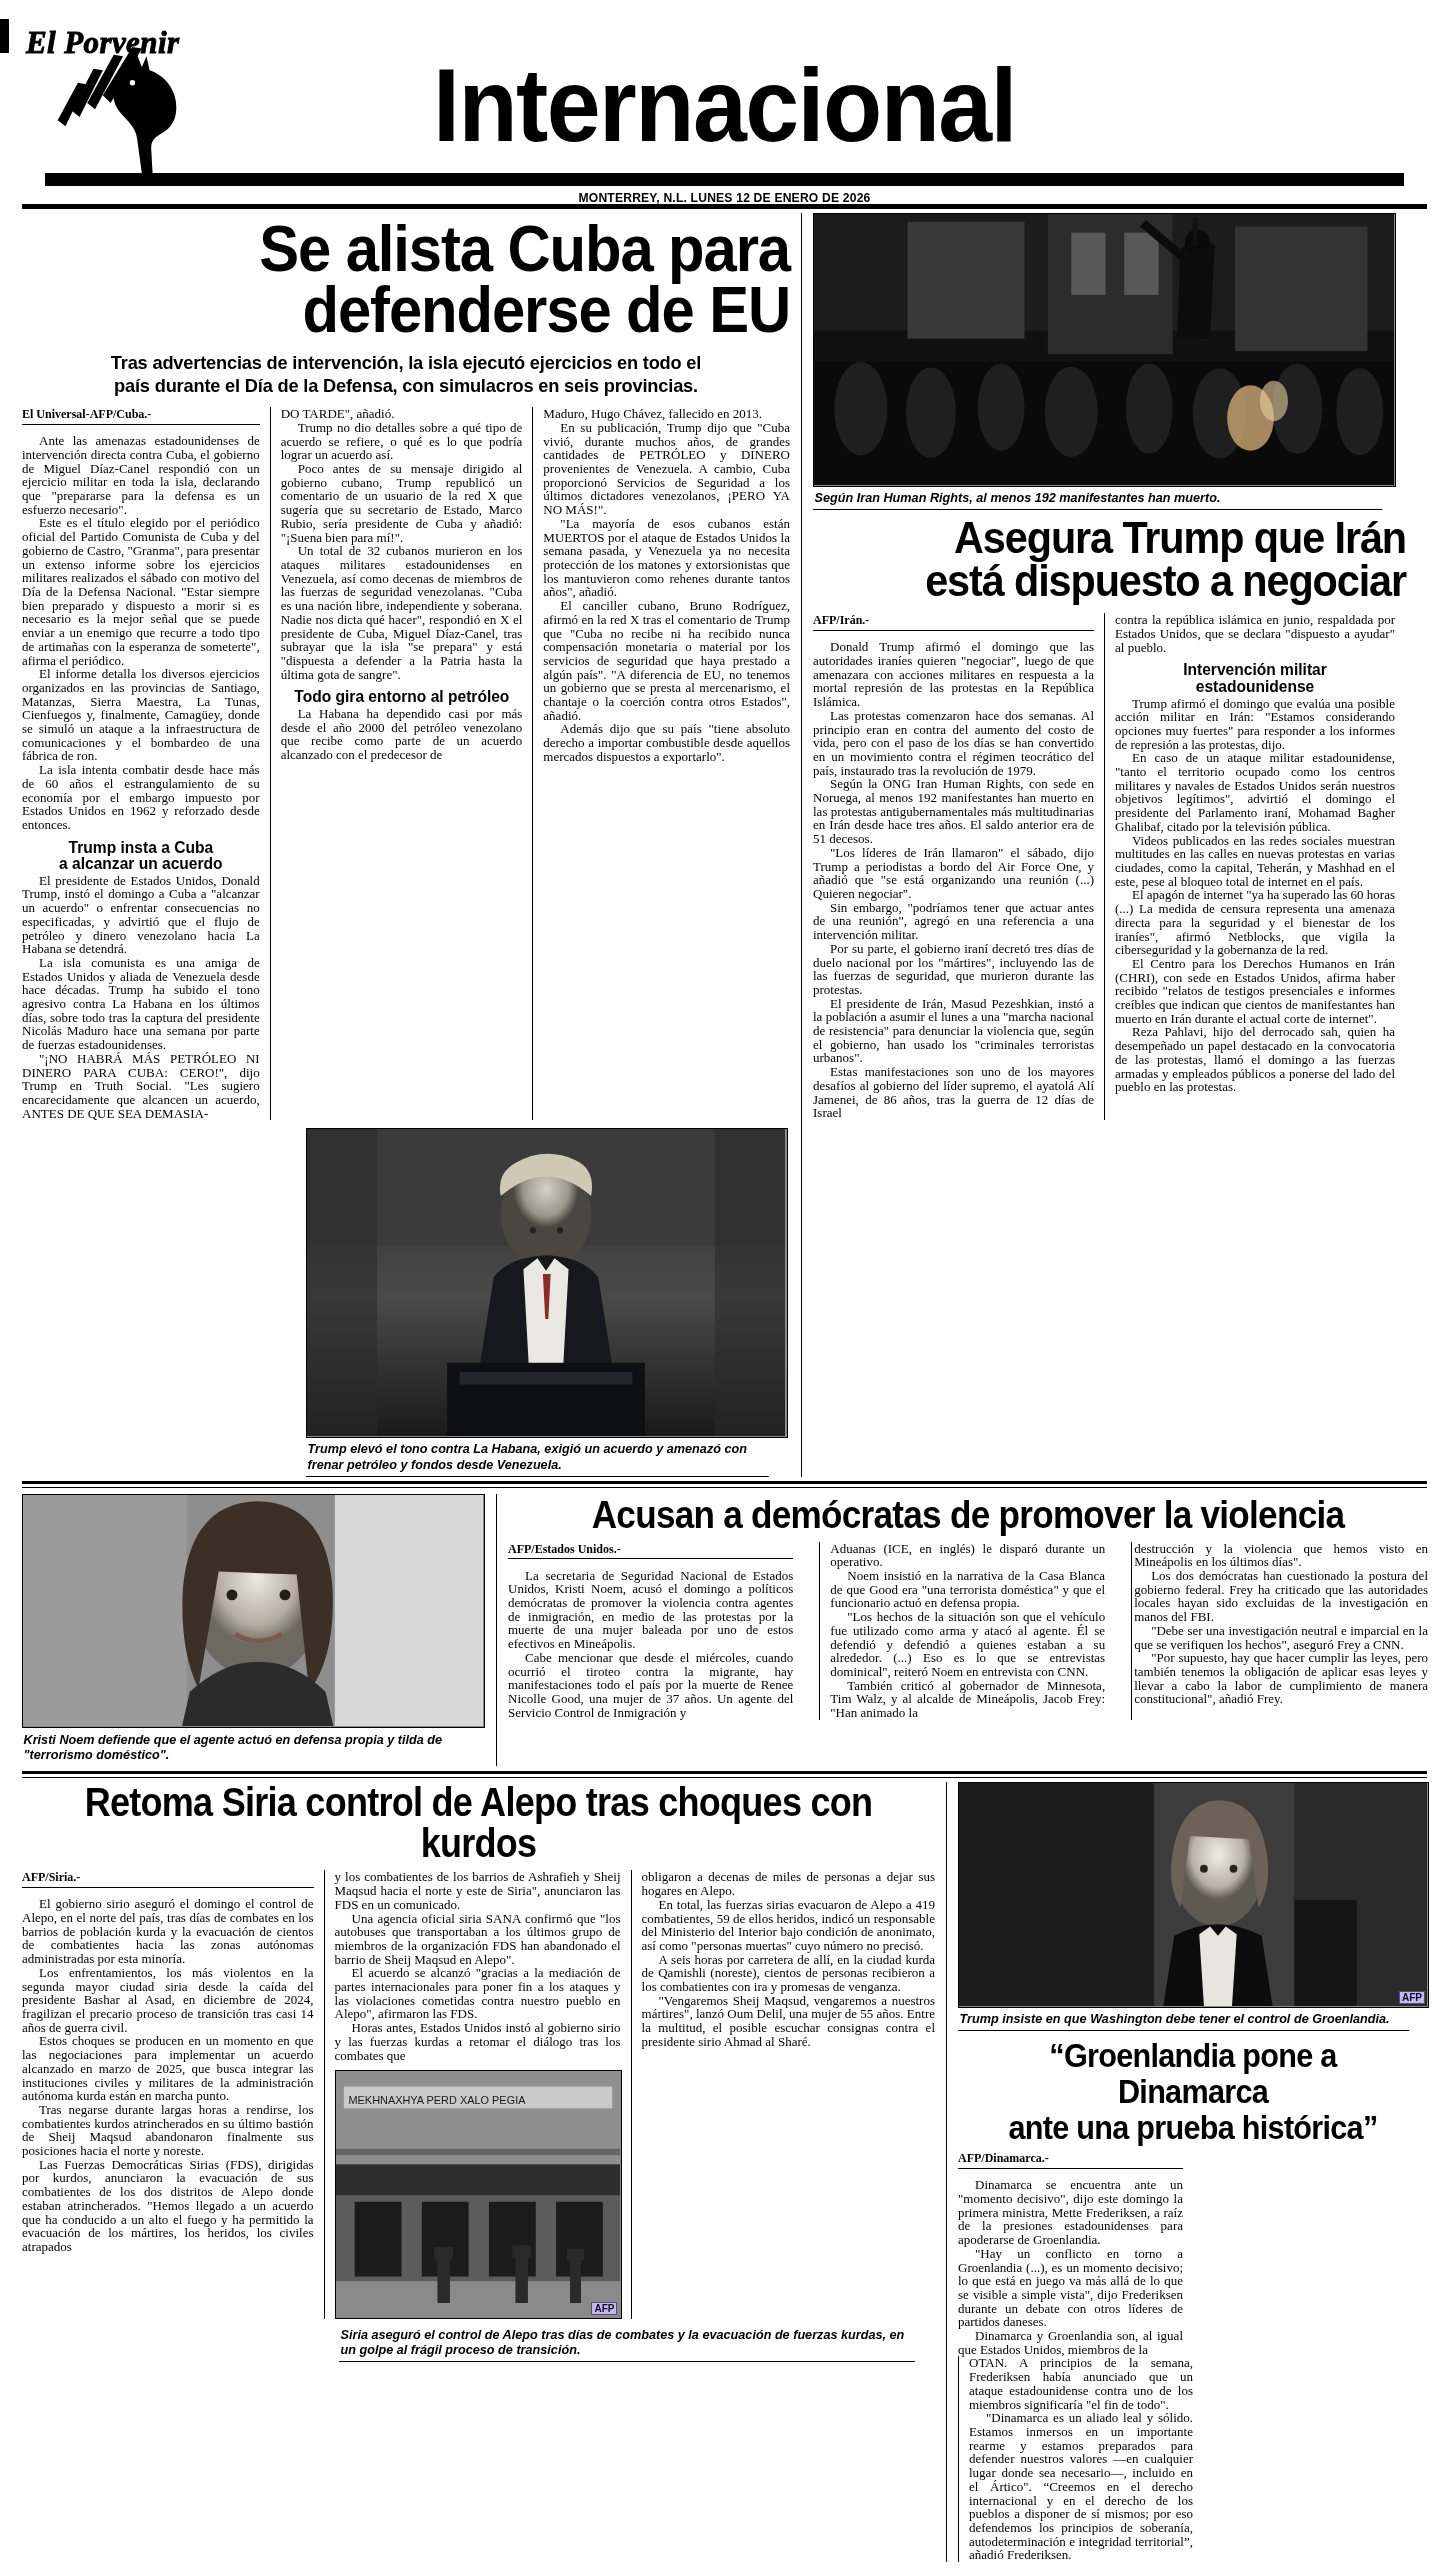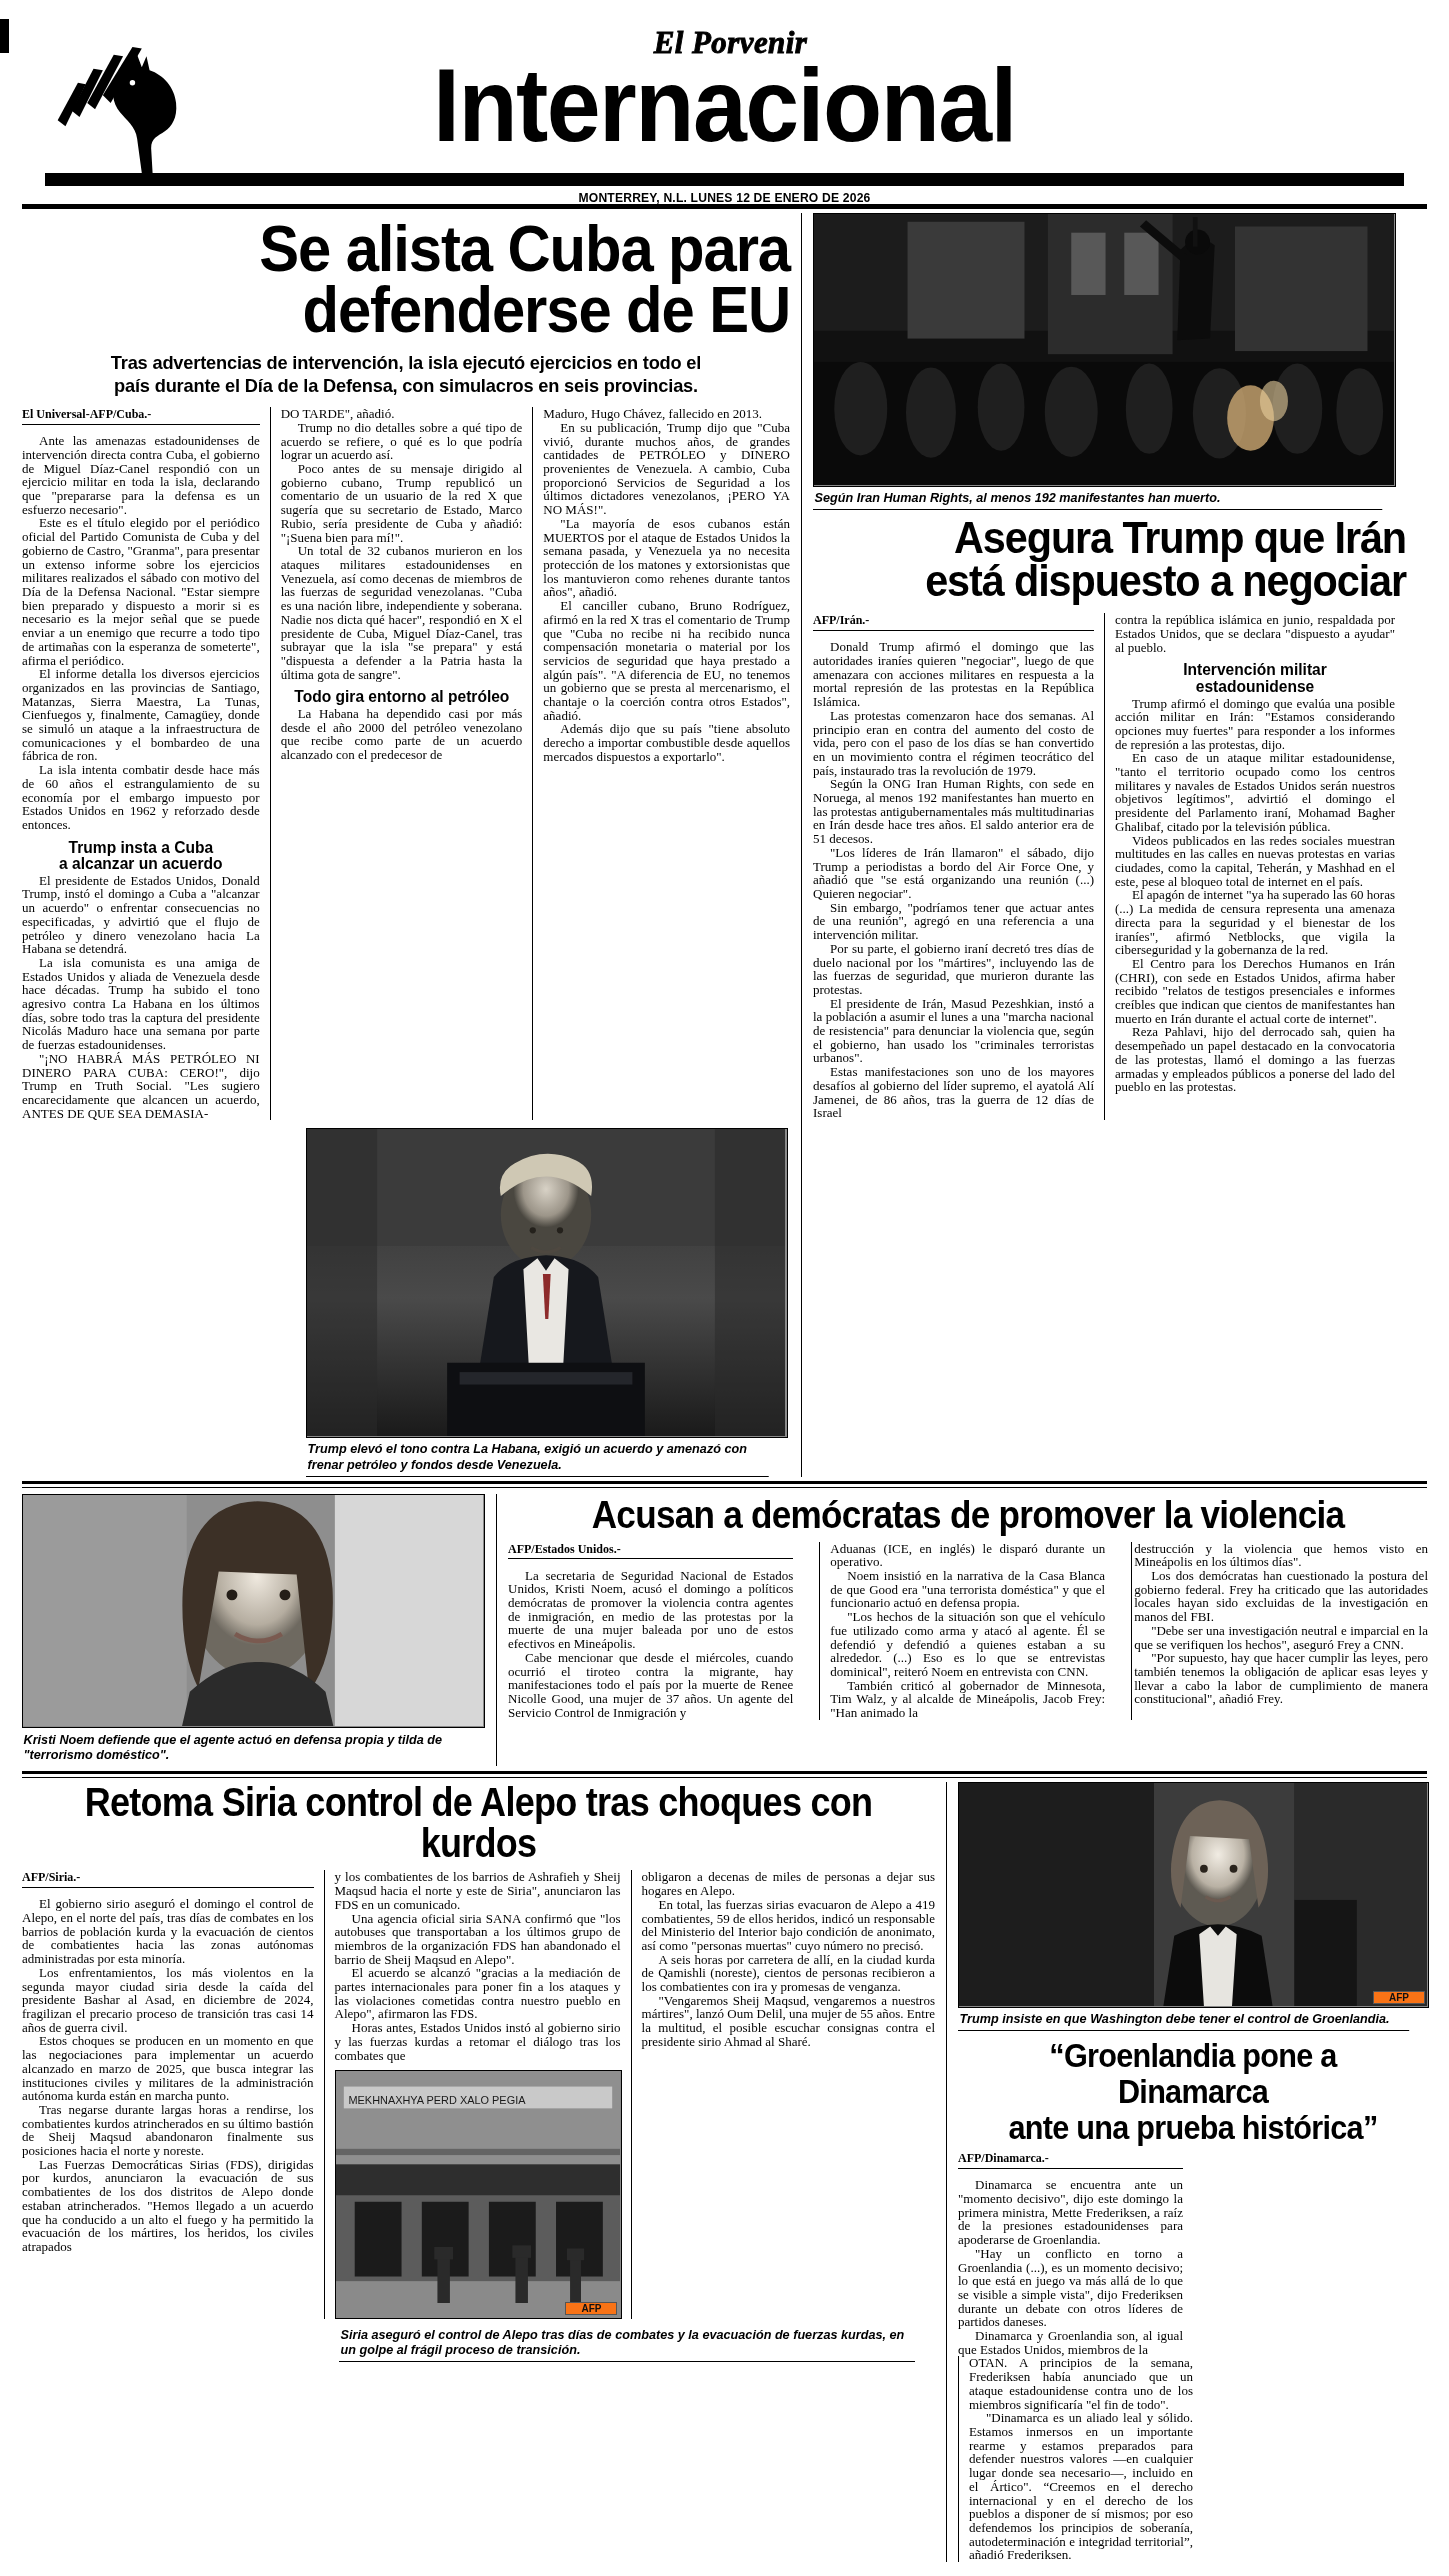--- a/index.html
+++ b/index.html
@@ -12,22 +12,21 @@
     overflow:hidden;
   }
   .page { width:1449px; height:2576px; position:relative; padding:0 22px; }
 
   
   .masthead { position:relative; height:204px; }
   .left-bar { position:absolute; left:-22px; top:18.7px; width:9.4px; height:34px; background:#000; }
   .logo-wrap { position:absolute; left:23.4px; top:36px; width:164px; height:148px; }
   .logo-wrap svg { display:block; }
   .porvenir {
-    position:absolute; left:12px; right:0; top:25px;
-    text-align:center;
+    position:absolute; left:4px; right:0; top:25px;
     font-family:"Liberation Serif", serif;
     font-weight:bold; font-style:italic;
     font-size:31px; letter-spacing:0.4px;
     -webkit-text-stroke:0.9px #000;
   }
   .section-title {
     position:absolute; left:0; right:0; top:47px;
     text-align:center;
     font-family:"Liberation Sans Narrow","Liberation Sans", sans-serif;
     font-weight:bold;
@@ -99,24 +98,24 @@
     font-family:"Liberation Sans Narrow","Liberation Sans", sans-serif;
     font-weight:bold;
     letter-spacing:-0.8px;
     transform:scaleX(0.9); transform-origin:center center;
   }
 
   
   .photo { position:relative; border:1.6px solid #000; overflow:hidden; background:#8a8a8a; }
   .photo .credit {
     position:absolute; right:3.1px; bottom:3.1px;
-    background:#f97316; color:#111;
+    background:#c4b5fd; color:#111;
     font-family:"Liberation Sans", sans-serif;
     font-weight:bold; font-size:10px;
-    padding:0 15px; border:0.8px solid #555;
+    padding:0 2px; border:0.8px solid #555;
   }
 
   
   .cols { display:flex; }
   .vline { border-left:1.2px solid #000; }
 
   .lead { display:flex; margin-top:4.7px; }
   .lead-left { width:779px; padding-right:11px; }
   .lead-right { width:605px; padding-left:11px; border-left:1.2px solid #000; }
 

